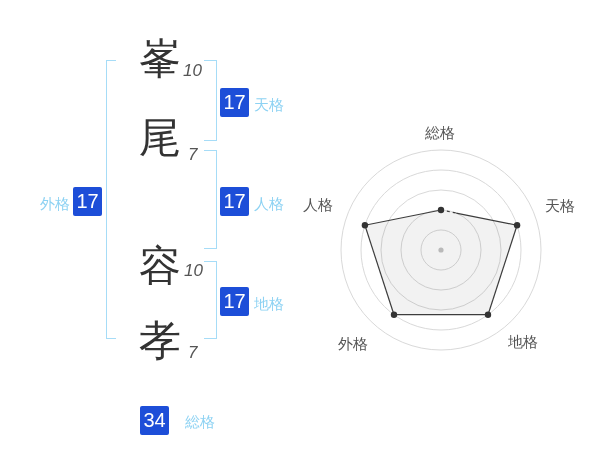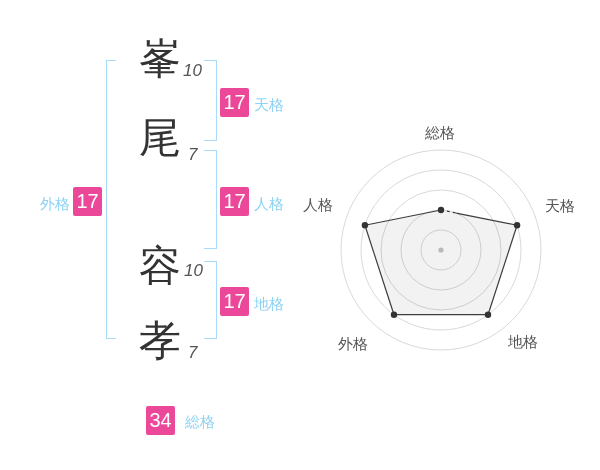--- a/index.html
+++ b/index.html
@@ -17,27 +17,27 @@
   .s2{left:184px;top:262px}.s3{left:188px;top:344px}
   
   .bracket{position:absolute;box-sizing:border-box;border:1px solid #a6dcf7;background:transparent;}
   .bracket.open-right{border-right:none;}
   .bracket.open-left{border-left:none;}
   #br-gaikaku{left:106px;top:60px;width:10px;height:279px;}
   #br-tenkaku{left:204px;top:60px;width:13px;height:81px;}
   #br-jinkaku{left:204px;top:150px;width:13px;height:99px;}
   #br-chikaku{left:204px;top:261px;width:13px;height:78px;}
   
-  .badge{position:absolute;width:29px;height:29px;background:#ec4899;border-radius:2px;
+  .badge{position:absolute;width:29px;height:29px;background:#1d4ed8;border-radius:2px;
          color:#fff;font-size:20px;line-height:29px;text-align:center;}
   #bg-tenkaku{left:220px;top:88px}
   #bg-jinkaku{left:220px;top:187px}
   #bg-chikaku{left:220px;top:287px}
   #bg-gaikaku{left:73px;top:187px}
-  #bg-soukaku{left:146px;top:406px}
+  #bg-soukaku{left:140px;top:406px}
   .badge-label{position:absolute;font-size:15px;line-height:1;color:#8dd2f3;}
   #lb-tenkaku{left:254px;top:97px}
   #lb-jinkaku{left:254px;top:196px}
   #lb-chikaku{left:254px;top:296px}
   #lb-gaikaku{left:40px;top:196px}
   #lb-soukaku{left:185px;top:414px}
   
   #radar-svg{position:absolute;left:0;top:0;width:600px;height:470px;}
 </style>
 </head>

